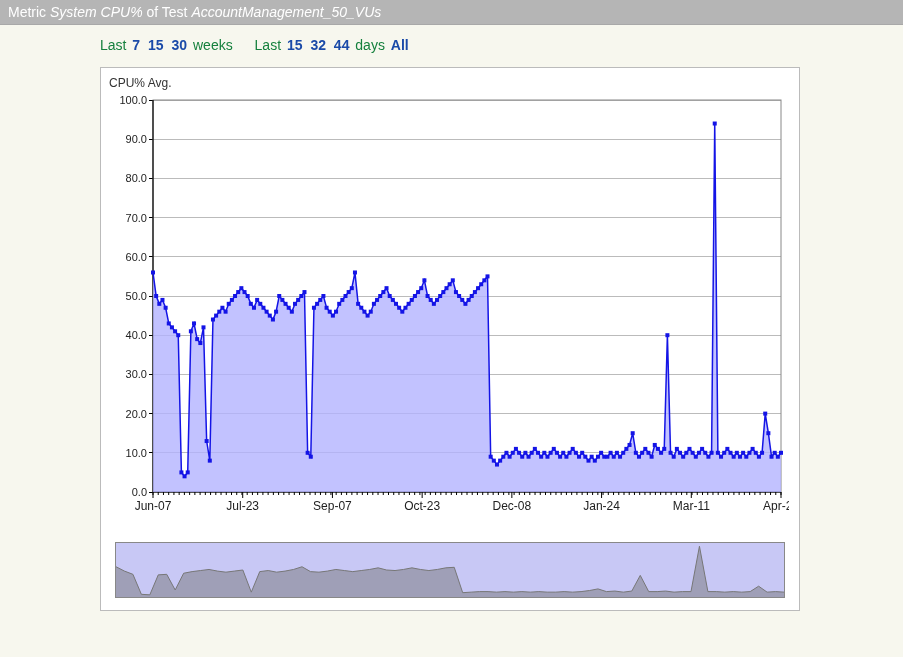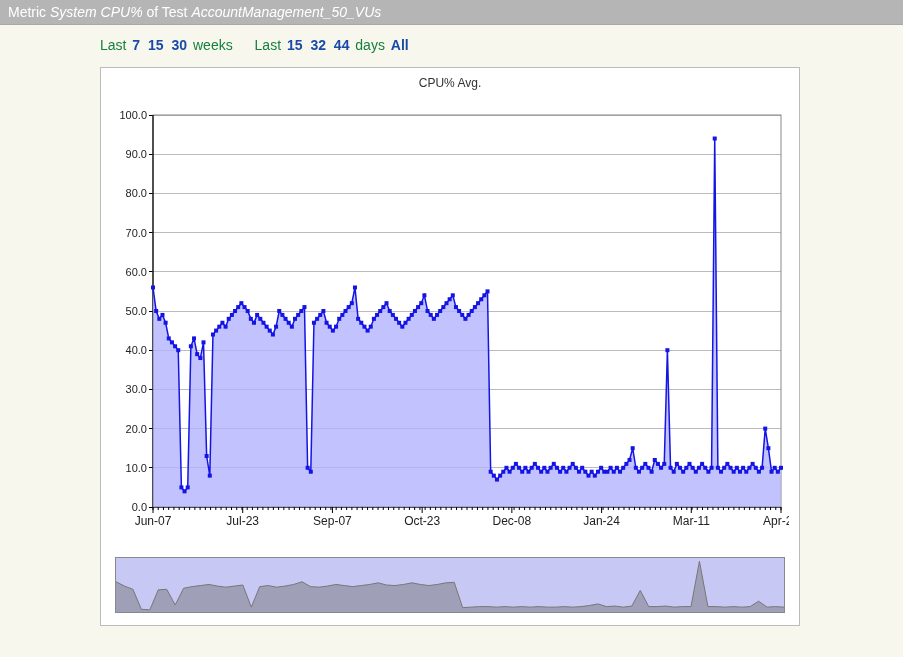--- a/index.html
+++ b/index.html
@@ -44,24 +44,24 @@
   }
   .chart-frame {
     margin: 6px 90px 0 100px;
     background: #fff;
     border: 1px solid #bbb;
     padding: 8px 8px 12px 8px;
     box-sizing: border-box;
     width: 700px;
   }
   .chart-title {
-    text-align: center;
+    text-align: left;
     font-size: 12px;
     color: #333;
-    margin-bottom: 19px;
+    margin-bottom: 4px;
   }
   svg { display: block; }
   .grid line { stroke: #bbb; stroke-width: 1; shape-rendering: crispEdges; }
   .axis line, .axis path { stroke: #000; stroke-width: 1; shape-rendering: crispEdges; }
   .minortick { stroke: #000; stroke-width: 1; }
   .area-main { fill: #b3b3ff; fill-opacity: 0.8; }
   .line-main { stroke: #1414e6; stroke-width: 1.5; fill: none; }
   .marker { fill: #1414e6; }
   .overview-wrap {
     margin-top: 28px;

